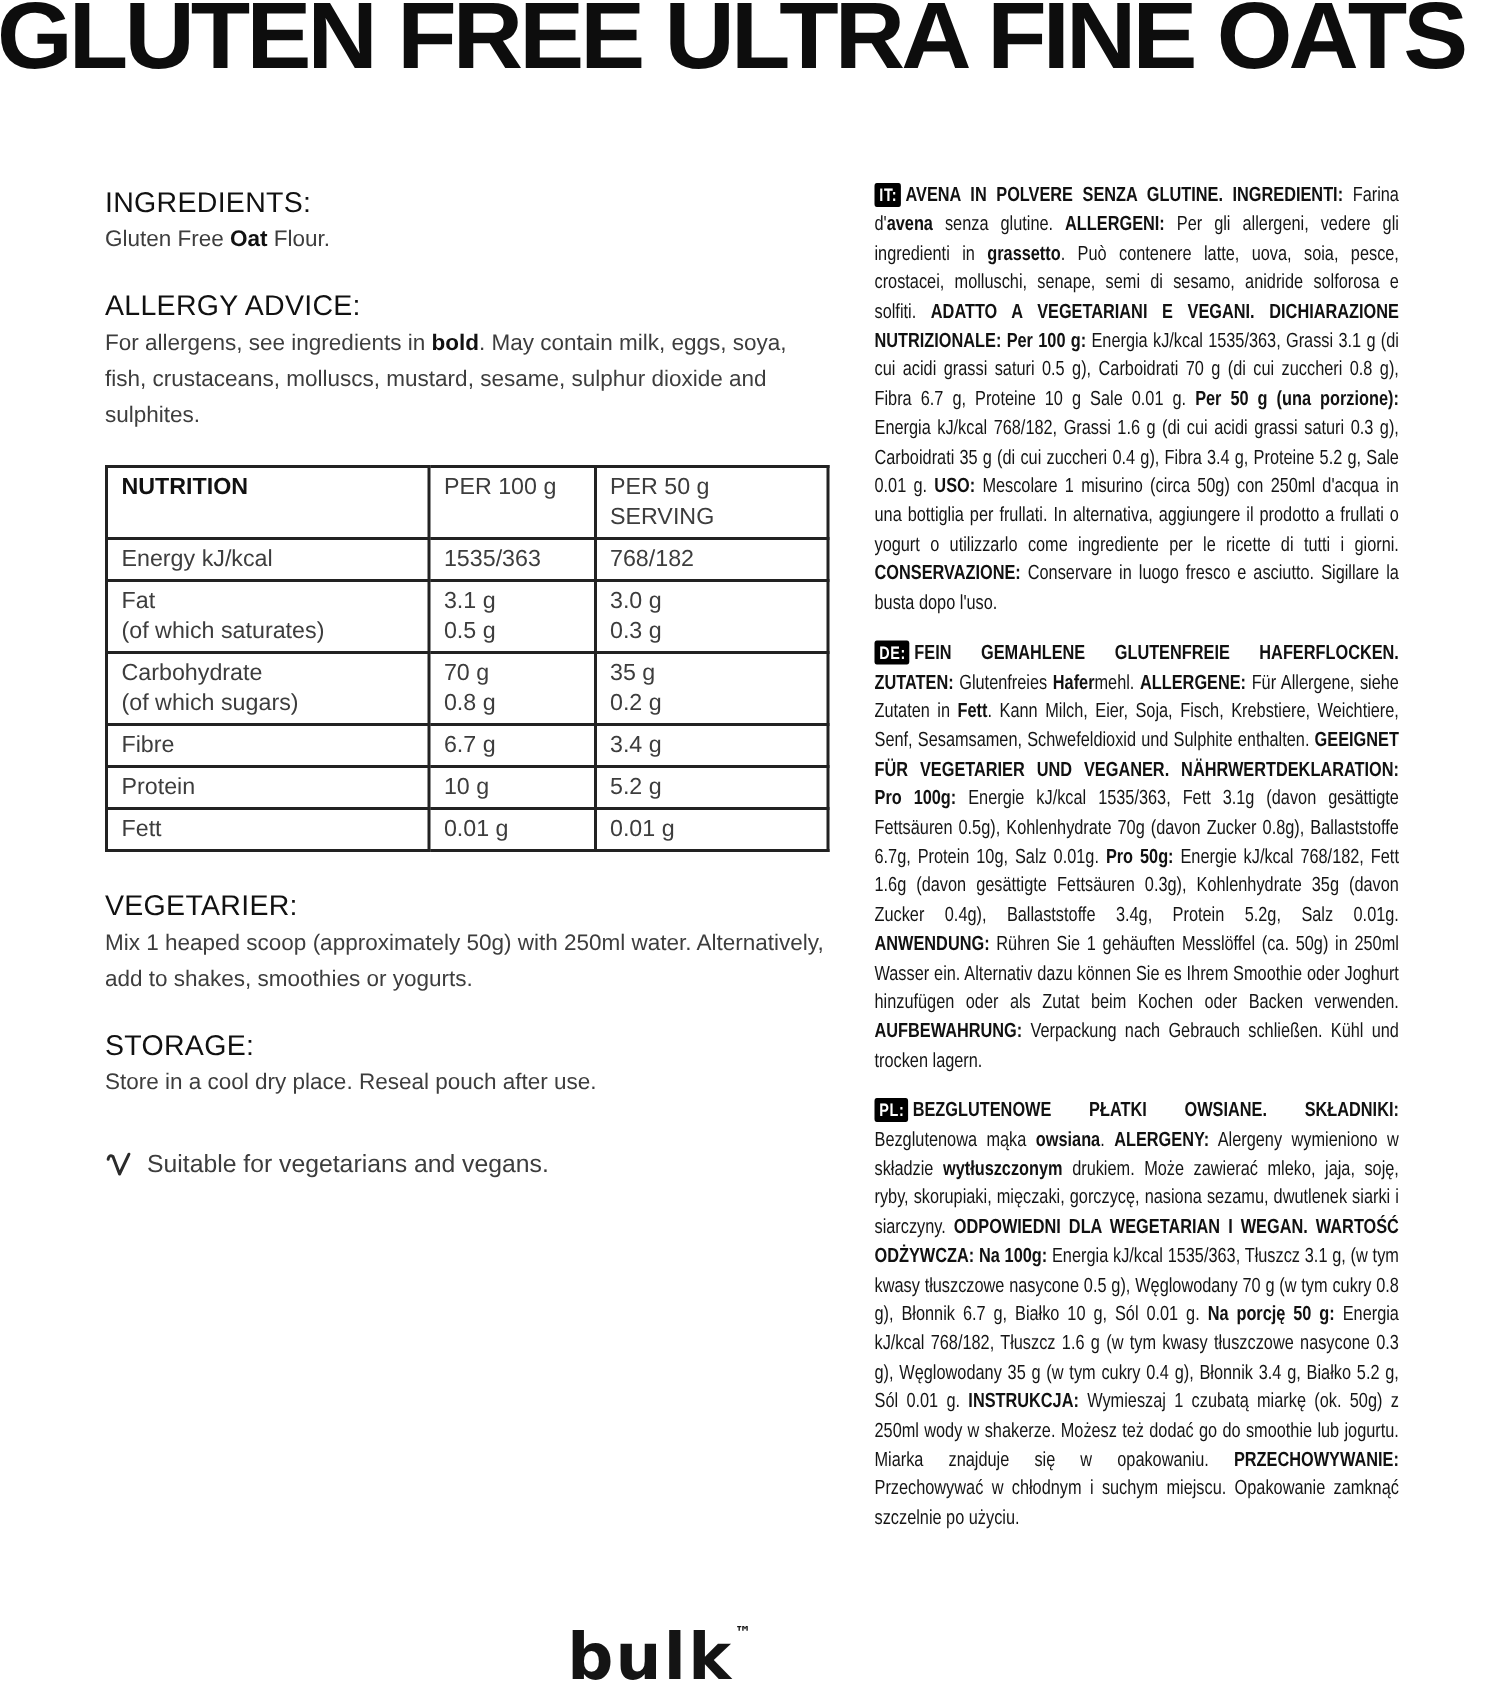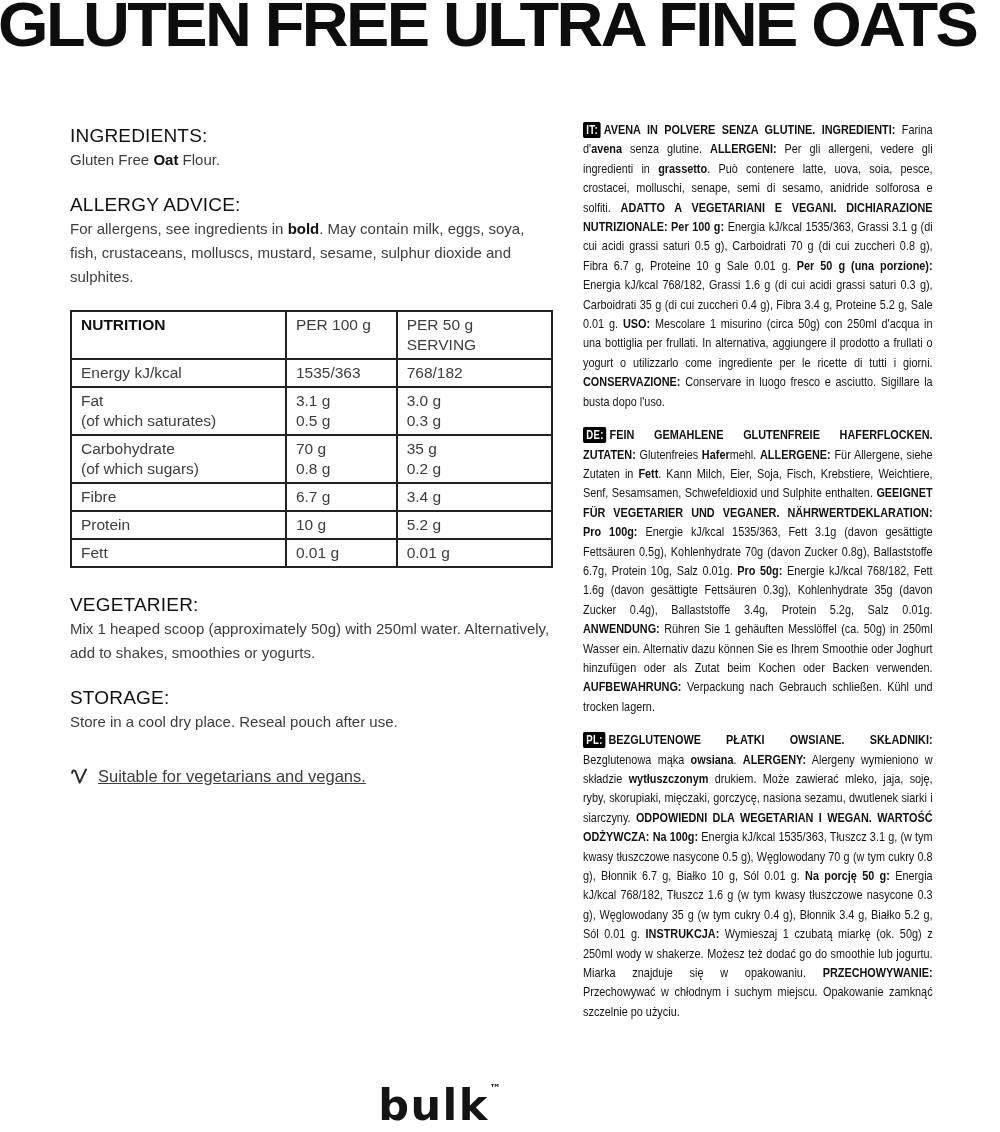--- a/index.html
+++ b/index.html
@@ -32,21 +32,21 @@
   table.nutrition th, table.nutrition td {
     border:2px solid #222; text-align:left; vertical-align:top;
     padding:3px 9px; line-height:20px;
   }
   table.nutrition th { font-weight:normal; }
   table.nutrition th.first { font-weight:bold; color:#111; }
   .col-label { width:216px; } .col-100 { width:111px; } .col-50 { width:156px; }
   
   .veg-row {
     display:flex; align-items:center; gap:9px; margin-top:33px;
-    font-size:16.5px; color:#3d3d3d;text-decoration:underline;
+    font-size:16.5px; color:#3d3d3d;
   }
   .veg-icon { flex:0 0 auto; display:inline-flex; }
   
   .right-col {
     position:absolute; left:583px; top:120px; width:437px;
     transform:scaleX(0.8); transform-origin:top left;
   }
   .lang {
     font-size:13.6px; line-height:19.4px; color:#151515;
     text-align:justify; margin-bottom:14px;

